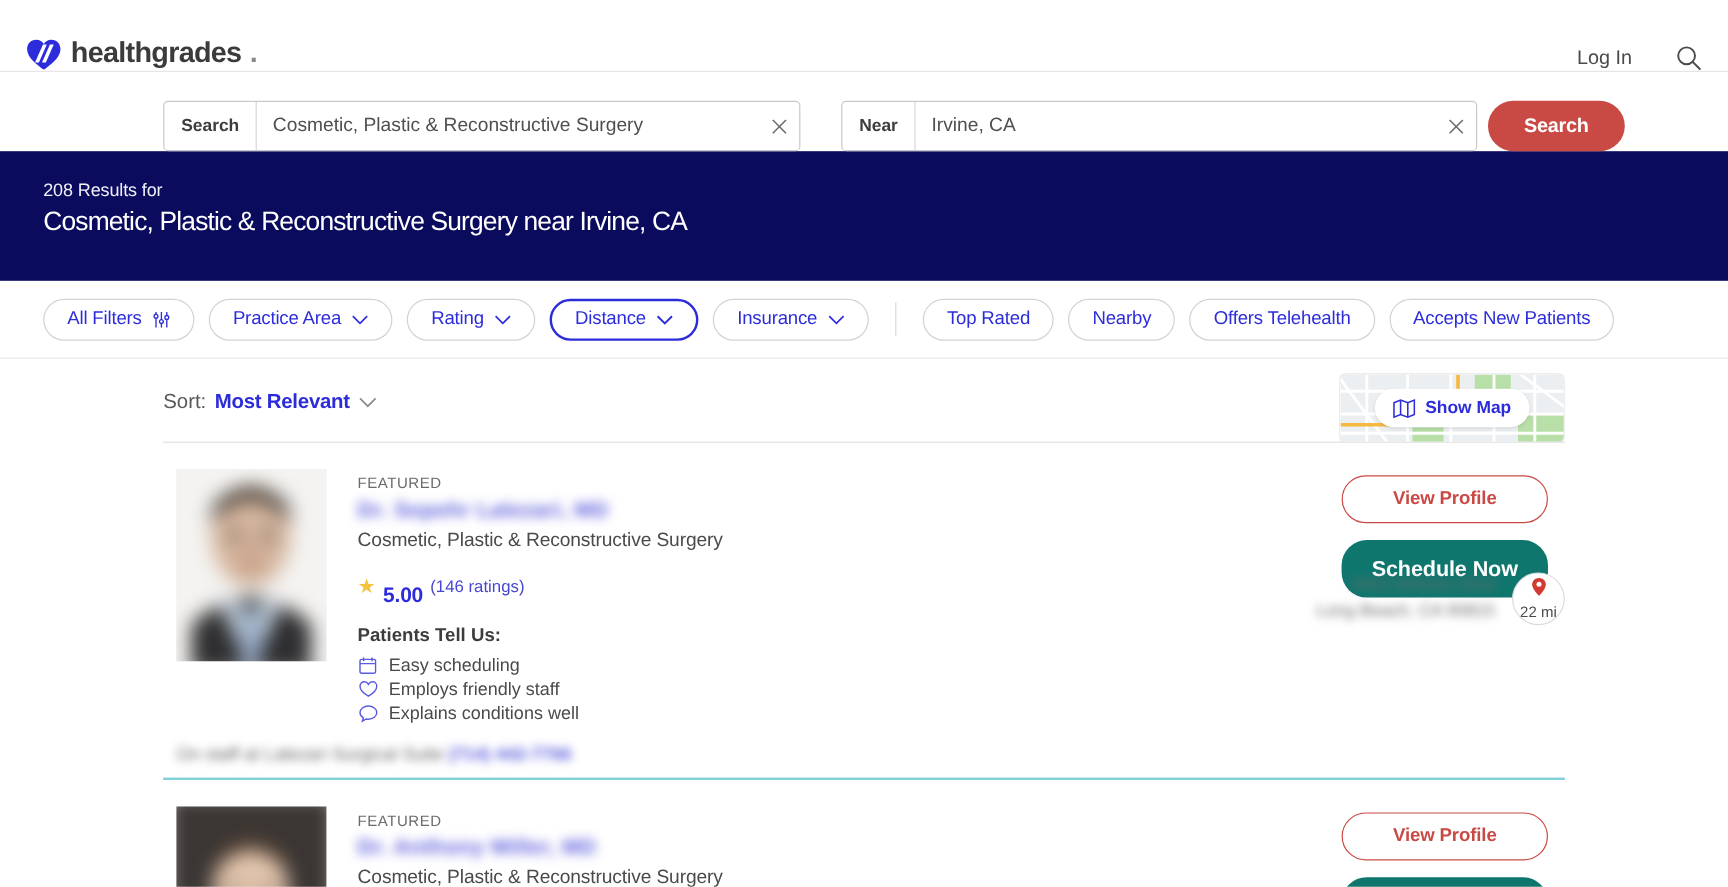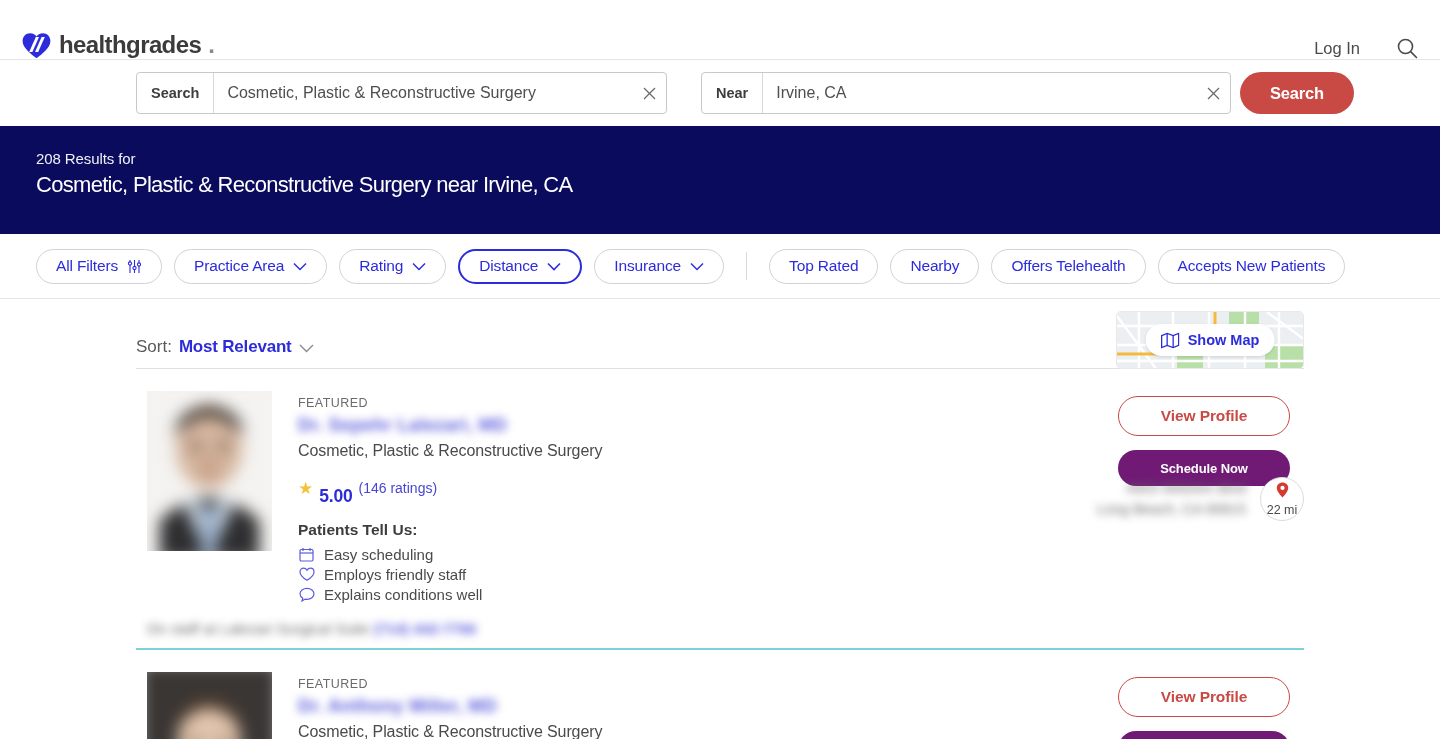--- a/index.html
+++ b/index.html
@@ -35,21 +35,21 @@
   }
   .nav-right {
     margin-left: auto; display: flex; align-items: center; gap: 36px;
   }
   .login-link { font-size: 16.5px; color: #4a4a4a; cursor: pointer; }
   .search-icon-btn { cursor: pointer; display: flex; }
 
   
   .searchbar-row {
     height: 66px;
-    display: flex; align-items: center;
+    display: flex; align-items: flex-end;
     padding-left: 136px;
     background: #fff;
   }
   .sfield {
     display: flex; align-items: stretch;
     border: 1px solid #c9c9c9;
     border-radius: 4px;
     height: 42px;
     background: #fff;
   }
@@ -125,21 +125,21 @@
   
   .content { padding: 0 0 0 0; position: relative; }
   .inner { width: 1168px; margin: 0 auto; position: relative; }
 
   .sort-row {
     display: flex; align-items: flex-end;
     height: 70px; position: relative;
   }
   .sort-line {
     display: flex; align-items: flex-end; gap: 7px;
-    padding-bottom: 12px;
+    padding-bottom: 24px;
   }
   .sort-label { font-size: 17px; color: #5a5a5a; }
   .sort-value {
     font-size: 17px; color: #2c2cdb; font-weight: 700; cursor: pointer;
     letter-spacing: -0.2px;
   }
   .sort-underline {
     position: absolute; left: 0; right: 0; bottom: 0;
     height: 1px; background: #e0e0e0;
   }
@@ -224,24 +224,24 @@
   }
   .btn-outline {
     width: 172px; height: 40px;
     border: 1px solid #c94a44; border-radius: 21px;
     background: #fff; color: #c94a44;
     font-size: 15.5px; font-weight: 700;
     font-family: "Liberation Sans", sans-serif;
     cursor: pointer; letter-spacing: -0.1px;
   }
   .btn-filled {
-    width: 172px; height: 36px;
+    width: 172px; height: 48px;
     border: none; border-radius: 21px;
-    background: #701a75; color: #fff;
-    font-size: 13px; font-weight: 700;
+    background: #0f766e; color: #fff;
+    font-size: 18px; font-weight: 700;
     font-family: "Liberation Sans", sans-serif;
     cursor: pointer; letter-spacing: -0.1px;
   }
   .addr-row {
     position: absolute; right: 0; top: 108px;
     display: flex; align-items: center; gap: 14px;
   }
   .addr-text {
     text-align: right; font-size: 14.5px; color: #6a6a6a;
     filter: blur(4px); line-height: 1.45; user-select: none;

